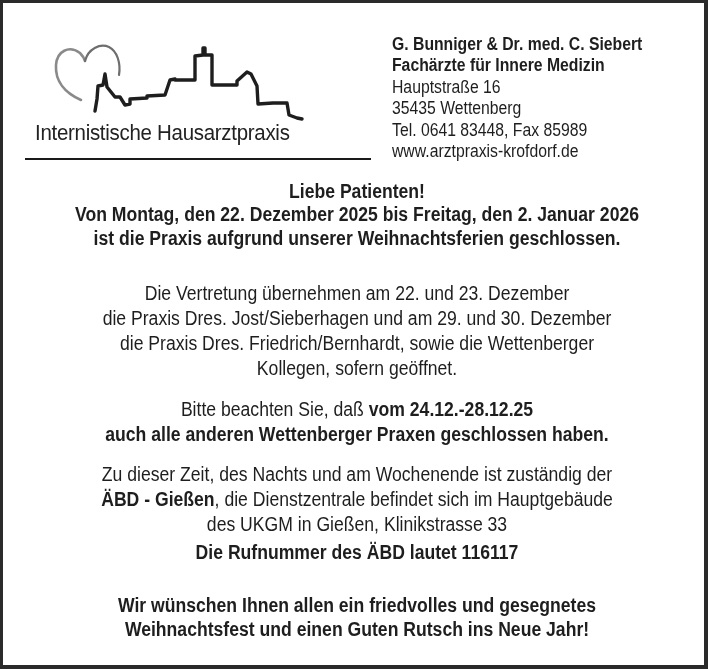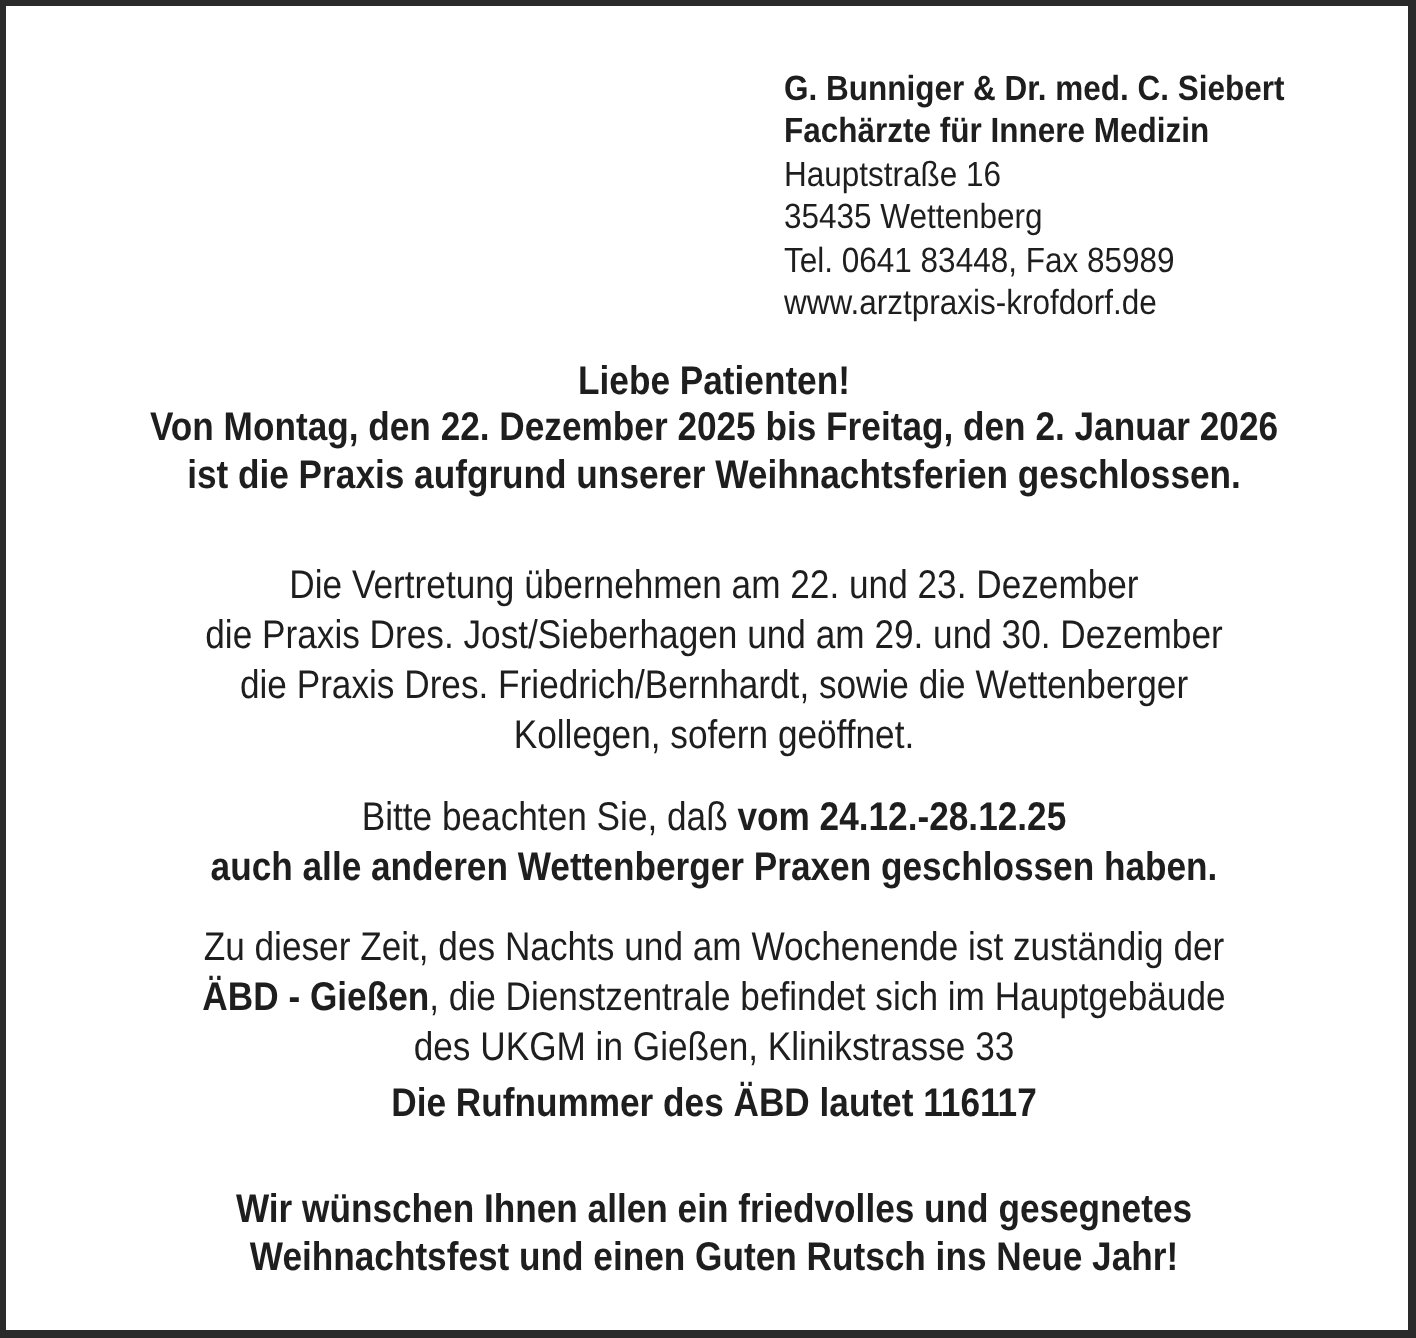--- a/index.html
+++ b/index.html
@@ -41,20 +41,33 @@
     .t-bold { font-size: 20px; line-height: 24px; font-weight: bold; }
     .t-reg { font-size: 20px; line-height: 25px; }
 
     .blk { position: absolute; left: 0; width: 708px; }
   </style>
 </head>
 <body>
 
 <div class="page">
 
+  <div class="logo">
+    <svg width="350" height="80" viewBox="0 0 350 80">
+
+      <path d="M56 59 C 40 52, 30 40, 31 24 C 32 10, 44 4, 55 12 C 57 14, 59 17, 60 20" fill="none" stroke="#8a8a8a" stroke-width="2.6" stroke-linecap="round"></path>
+      <path d="M60 20 C 63 8, 75 2, 84 6 C 92 10, 96 22, 94 34" fill="none" stroke="#6e6e6e" stroke-width="2.2" stroke-linecap="round"></path>
+
+      <path d="M70 70 L72 58 L73 45 L78 44 L80 33 L82 46 L90 56 L95 56 L100 64 L105 63 L105 58
+               L122 57 L122 55 L140 54 L145 39 L150 38 L150 39 L170 39 L170 15 L178 14 L178 7 L180 7 L180 14 L187 14
+               L187 44 L212 44 L212 40 L222 31 L226 33 L232 45 L233 63 L248 62 L262 62 L264 74 L272 77 L277 78" fill="none" stroke="#1e1e1e" stroke-width="3.4" stroke-linejoin="round" stroke-linecap="round"></path>
+    </svg>
+    <div class="logo-text">Internistische Hausarztpraxis</div>
+    <div class="logo-rule"></div>
+  </div>
 
   <div class="contact">
     <div class="ln b">G. Bunniger &amp; Dr. med. C. Siebert</div>
     <div class="ln b">Fachärzte für Innere Medizin</div>
     <div class="ln">Hauptstraße 16</div>
     <div class="ln">35435 Wettenberg</div>
     <div class="ln">Tel. 0641 83448, Fax 85989</div>
     <div class="ln">www.arztpraxis-krofdorf.de</div>
   </div>
 

